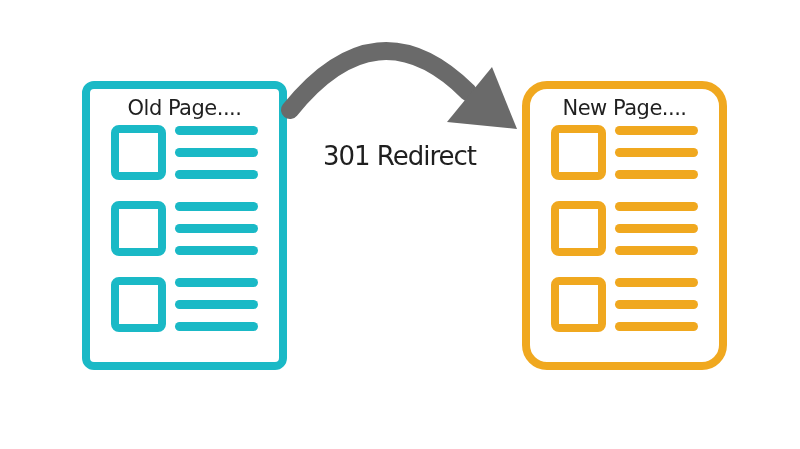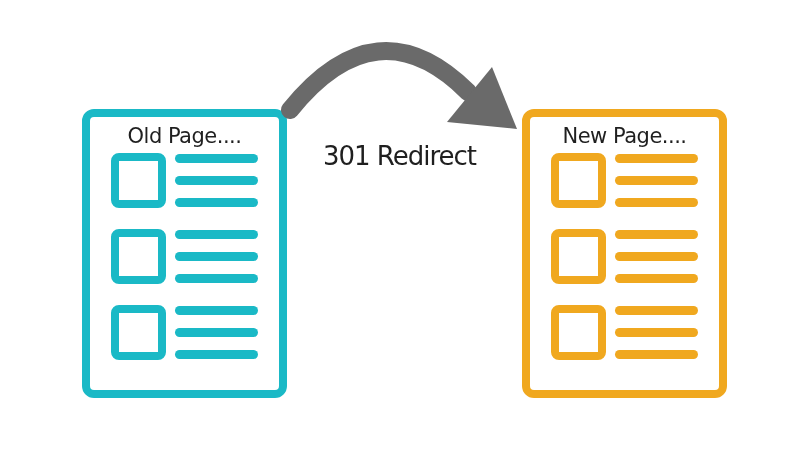--- a/index.html
+++ b/index.html
@@ -7,24 +7,23 @@
     position:relative; width:800px; height:449px;
     background:var(--bg,#fff); overflow:hidden;
     font-family:"DejaVu Sans", sans-serif;
   }
   .page-card {
     position:absolute; top:81px; width:205px; height:289px;
     border:8px solid currentColor; border-radius:12px;
     box-sizing:border-box; background:#fff;
     display:flex; flex-direction:column;
     padding:4px 21px 0 21px;
-    margin-top:28px;
   }
   .card-old { left:82px; color:var(--teal,#1ab9c6); }
-  .card-new { left:522px; color:var(--orange,#f0a81f); }
+  .card-new { left:522px; color:var(--orange,#f0a81f);border-radius:25px; }
   .page-title {
     color:var(--ink,#1f1f1f); text-align:center;
     font-size:21px; height:30px; line-height:30px;
     white-space:nowrap; letter-spacing:-0.5px;
   }
   .page-body { display:flex; flex-direction:column; gap:21px; margin-top:2px; }
   .row { display:flex; align-items:center; gap:9px; height:55px; }
   .thumb {
     width:55px; height:55px; flex:0 0 55px;
     border:8px solid currentColor; border-radius:8px; box-sizing:border-box;

